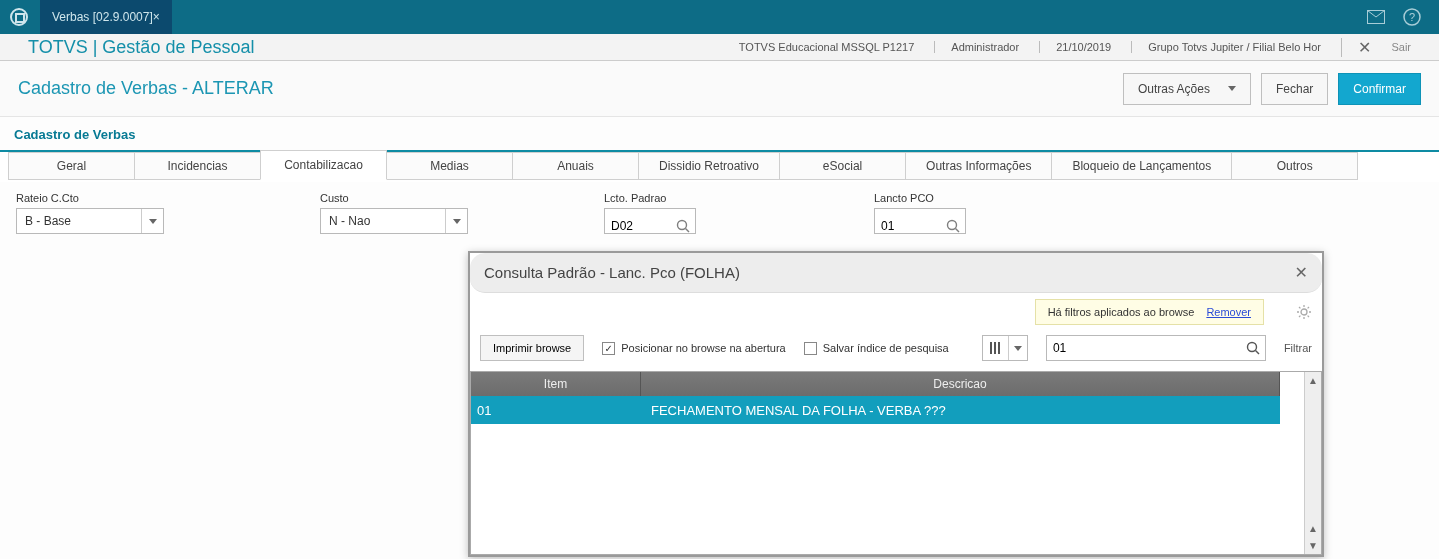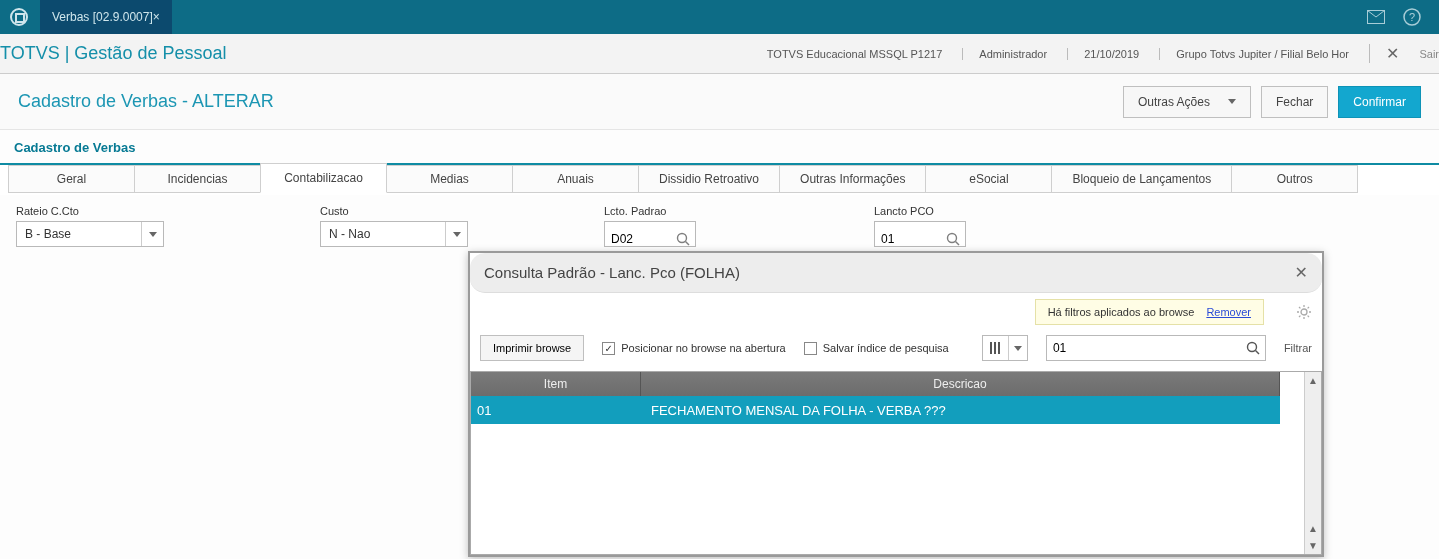--- a/index.html
+++ b/index.html
@@ -8,21 +8,21 @@
   
   .titlebar { height: 34px; background: #0d6c86; display: flex; align-items: center; color: #cfe6ec; font-size: 12px; position: relative; }
   .title-icon { width: 18px; height:18px; border:2px solid #cfe6ec; border-radius:50%; margin:0 8px 0 10px; position:relative; }
   .title-icon::after { content:""; position:absolute; width:6px; height:6px; border:2px solid #cfe6ec; left:3px; top:3px; }
   .tab { height:34px; display:flex; align-items:center; padding:0 12px; background:#0c4a6e; margin-left:4px; }
   .tab .close { color:#cfe6ec; font-size:12px; cursor:pointer; }
   .titlebar .right-icons { margin-left:auto; display:flex; gap:18px; padding-right:18px; }
   .right-icons .ico { width:18px; height:18px; display:flex; align-items:center; justify-content:center; color:#cfe6ec; opacity:.8; }
 
   
-  .appheader { height:40px; background:#f3f3f3; border-bottom:1px solid #ccc; display:flex; align-items:center; padding:0 0;gap:20px; }
+  .appheader { height:27px; background:#f3f3f3; border-bottom:1px solid #ccc; display:flex; align-items:center; padding:0 28px;gap:20px; }
   .appheader .brand { color:#148fa9; font-size:18px; }
   .appheader .statusbar { margin-left:auto; display:flex; align-items:center; gap:20px; font-size:11px; color:#555; }
   .statusbar .sep { border-left:1px solid #bbb; padding-left:16px; }
   .statusbar .sair { color:#888; }
   .statusbar .xclose { font-size:16px; color:#666; }
 
   
   .actionbar { height:56px; background:#fafafa; display:flex; align-items:center; padding:0 18px; border-bottom:1px solid #e5e5e5; }
   .pagetitle { color:#1c96b3; font-size:18px; }
   .actionbar .spacer { flex:1; }
@@ -144,22 +144,22 @@
 
 <div class="section-title">Cadastro de Verbas</div>
 
 <div class="tabs">
   <div class="tabbtn first">Geral</div>
   <div class="tabbtn">Incidencias</div>
   <div class="tabbtn active">Contabilizacao</div>
   <div class="tabbtn">Medias</div>
   <div class="tabbtn">Anuais</div>
   <div class="tabbtn">Dissidio Retroativo</div>
+  <div class="tabbtn">eSocial</div>
   <div class="tabbtn">Outras Informações</div>
-  <div class="tabbtn">eSocial</div>
   <div class="tabbtn">Bloqueio de Lançamentos</div>
   <div class="tabbtn">Outros</div>
 </div>
 
 <div class="formrow">
   <div class="fld">
     <label>Rateio C.Cto</label>
     <div class="select">
       <span class="val">B - Base</span>
       <span class="dd">

